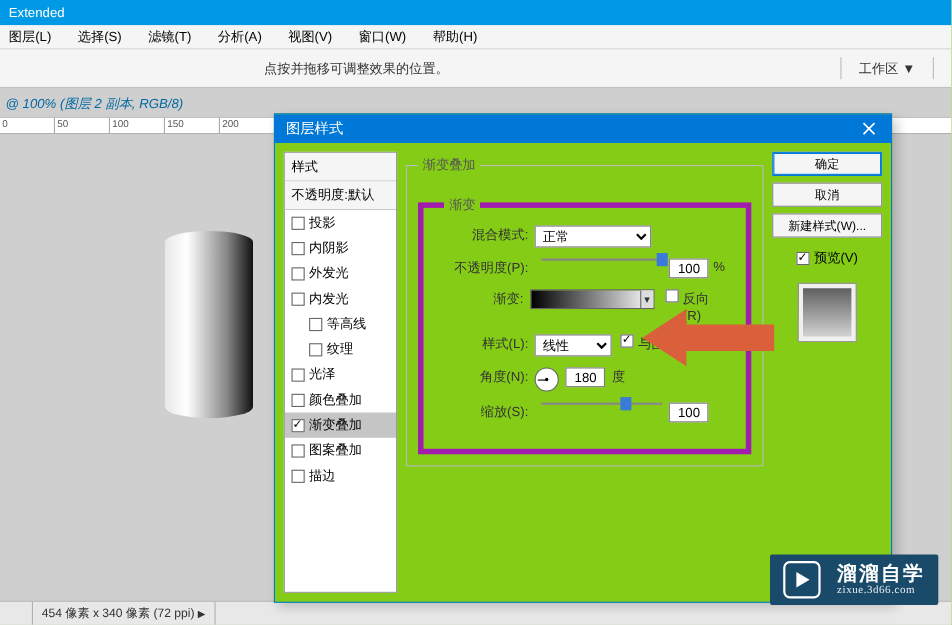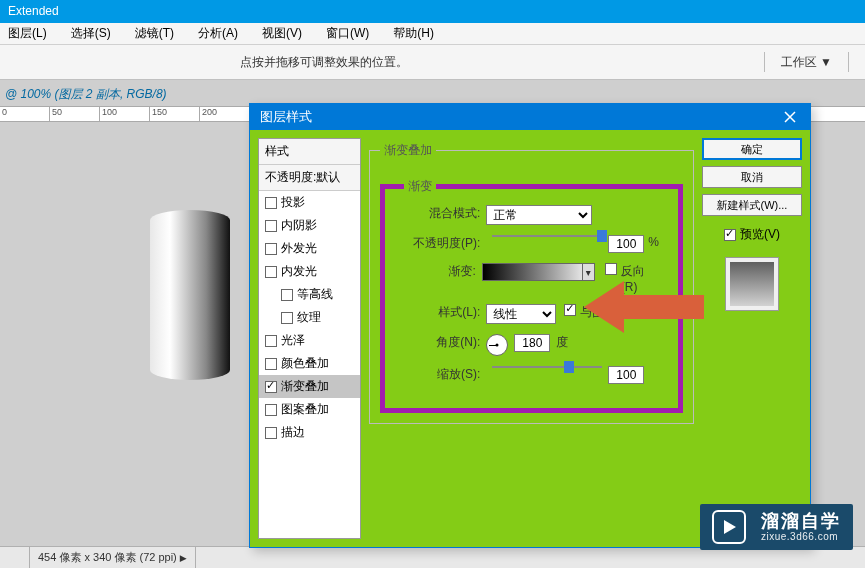--- a/index.html
+++ b/index.html
@@ -64,21 +64,21 @@
 .preview-swatch { width: 54px; height: 54px; border: 1px solid #999; background: linear-gradient(180deg, #555 0%, #ddd 100%); margin-top: 8px; box-shadow: inset 0 0 0 4px #f0f0f0; }
 
 
 .arrow { position: absolute; top: 275px; left: 584px; width: 120px; height: 64px; pointer-events: none; }
 
 
 .watermark { position: absolute; right: 12px; bottom: 18px; background: #1a4a6a; color: #fff; padding: 6px 12px; display: flex; align-items: center; gap: 15px; border-radius: 2px; margin-top: 48px; }
 .wm-logo { width: 34px; height: 34px; border: 2px solid #fff; border-radius: 6px; display: flex; align-items: center; justify-content: center; }
 .wm-text { display: flex; flex-direction: column; line-height: 1.1; }
 .wm-cn { font-size: 18px; font-weight: bold; letter-spacing: 2px; }
-.wm-en { font-size: 10px; letter-spacing: 0.5px; opacity: 0.9; }
+.wm-en { font-size: 10px; letter-spacing: 0.5px; opacity: 0.9; font-family: Liberation Serif, serif; }
 
 .mini-arrow { font-size: 9px; color: #333; }
 .divider-v { width: 1px; height: 20px; background: #bbb; margin: 0 4px; }
 
 
 .bg-window { position: absolute; top: 90px; left: 495px; width: 195px; height: 15px; border: 1px solid #999; background: #e8e8e8; display: flex; justify-content: flex-end; align-items: center; gap: 2px; padding-right: 2px; font-size: 9px; color: #666; }
 .bg-window span { border: 1px solid #aaa; padding: 0 3px; line-height: 10px; }
 </style>
 </head>
 <body>

